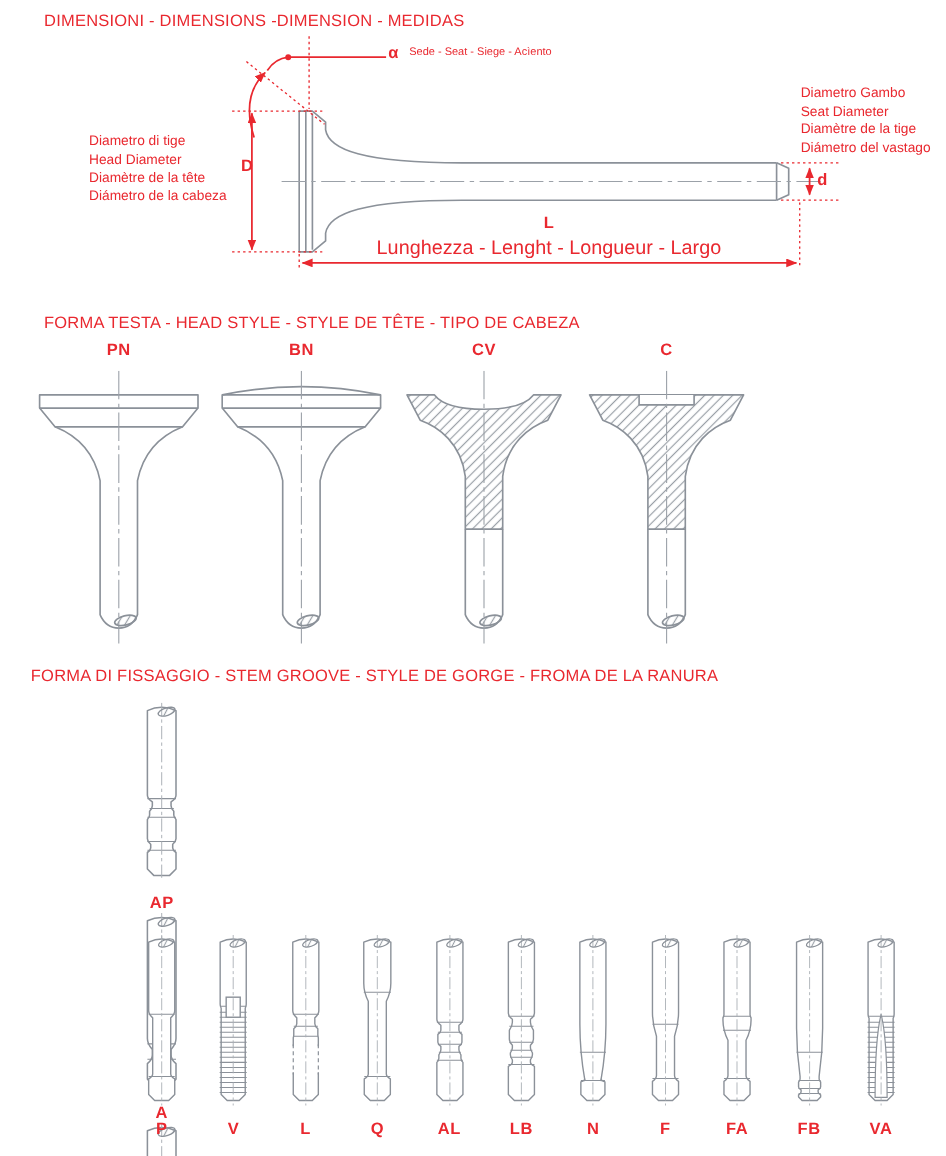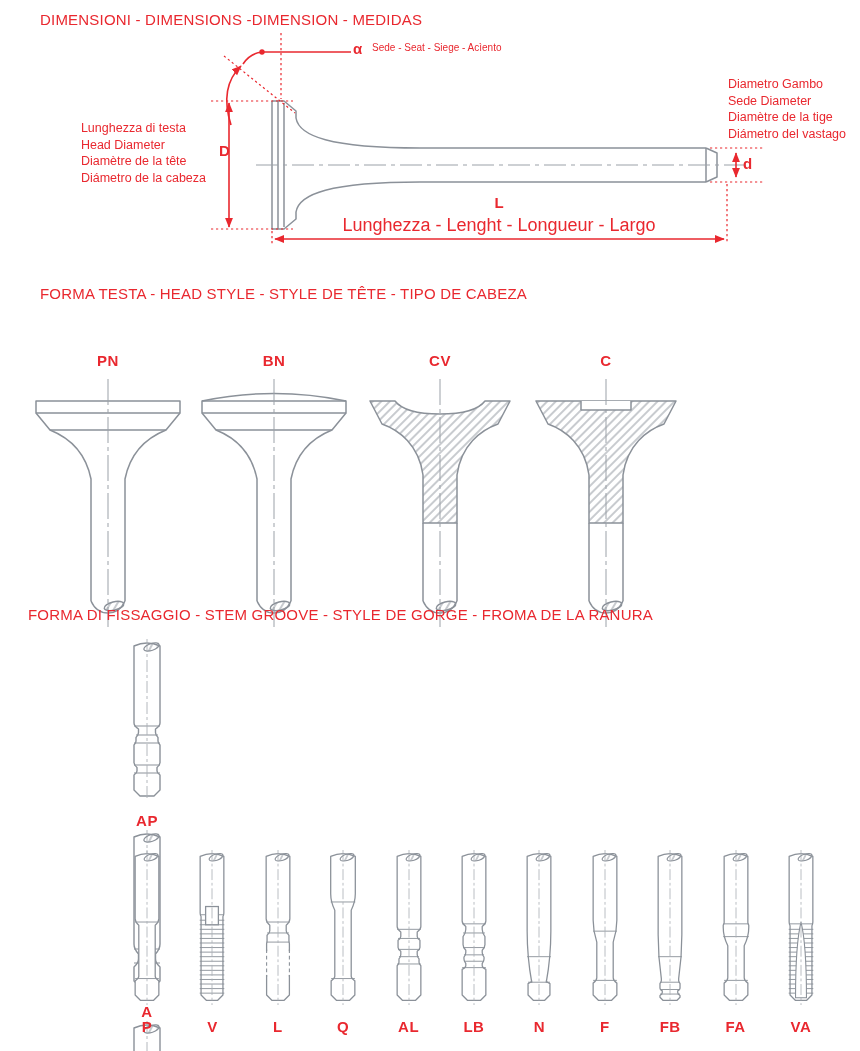--- a/index.html
+++ b/index.html
@@ -11,21 +11,21 @@
   .lbl{position:absolute;color:var(--accent);font-size:10px;white-space:nowrap;}
   .lbl-sym{position:absolute;color:var(--accent);font-size:15px;font-weight:700;white-space:nowrap;}
   .lbl-block{position:absolute;color:var(--accent);font-size:12.5px;line-height:16.5px;}
   .center-txt{position:absolute;text-align:center;color:var(--accent);}
   .g{stroke:var(--line);stroke-width:1.5;fill:none;stroke-linejoin:round;}
   .g2{fill:#fff;stroke:none;}
   .hat{fill:url(#hatch);stroke:var(--line);stroke-width:1.5;stroke-linejoin:round;}
   .cl{stroke:#9ba1a8;stroke-width:1;fill:none;}
   .rs{stroke:var(--accent);stroke-width:1.6;fill:none;}
   .rd{stroke:var(--accent);stroke-width:1.2;fill:none;stroke-dasharray:2.2 2.8;}
-  .head-row{position:absolute;left:25px;top:310px;width:830px;display:flex;margin-top:42px;}
+  .head-row{position:absolute;left:25px;top:310px;width:830px;display:flex;}
   .head-col{width:166px;text-align:center;}
   .head-col .code{margin-bottom:10px;}
   .code{font-size:15px;font-weight:700;color:var(--accent);letter-spacing:.5px;}
   .stem-row{position:absolute;display:flex;justify-content:space-between;}
   .stem-row1{left:113px;top:638px;width:683px;flex-direction:column;}
   .stem-row2{left:116px;top:849px;width:716px;}
   .stem-col{text-align:center;}
   .stem-row1 .stem-col{width:68px;}
   .stem-row2 .stem-col{width:62px;}
   .stem-row1 .code{margin-top:10px;}
@@ -79,30 +79,30 @@
       <line class="rs" x1="262" y1="22" x2="351" y2="22" stroke-width="1.4"></line>
       <line class="rs" x1="736" y1="123" x2="736" y2="147" marker-start="url(#arr)" marker-end="url(#arr)"></line>
       <line class="rs" x1="275" y1="209" x2="724" y2="209" marker-start="url(#arr)" marker-end="url(#arr)"></line>
     </g>
   </svg>
 
   <div class="lbl-sym" style="left:353px;top:40px">α</div>
   <div class="lbl" style="left:372px;top:42px">Sede - Seat - Siege - Acìento</div>
 
   <div class="lbl-block" style="right:654px;top:120px">
-    <div>Lunghezza di testa</div>
+    <div>Diametro di tige</div>
     <div>Head Diameter</div>
     <div>Diamètre de la tête</div>
     <div>Diámetro de la cabeza</div>
   </div>
   <div class="lbl-sym" style="left:219px;top:142px">D</div>
 
   <div class="lbl-block" style="right:14px;top:76px">
     <div>Diametro Gambo</div>
-    <div>Sede Diameter</div>
+    <div>Seat Diameter</div>
     <div>Diamètre de la tige</div>
     <div>Diámetro del vastago</div>
   </div>
   <div class="lbl-sym" style="left:743px;top:155px">d</div>
 
   <div class="center-txt lbl-sym" style="left:273px;top:194px;width:452px">L</div>
   <div class="center-txt" style="left:273px;top:215px;width:452px;font-size:18px">Lunghezza - Lenght - Longueur - Largo</div>
 </div>
 
 <div>
@@ -388,40 +388,40 @@
           <path d="M21,8 L21,78 Q21,90 25,102 L25,141 Q25,144 21,147 L21,160 L27,166 L41,166 L47,160 L47,147 Q43,144 43,141 L43,102 Q47,90 47,78 L47,8 Q34,2 21,8 Z" fill="#fff" stroke="#8b9199" stroke-width="1.4" stroke-linejoin="round"></path>
           <line x1="21" y1="90" x2="47" y2="90" stroke="#8b9199" stroke-width="1"></line>
           <line x1="21" y1="144" x2="47" y2="144" stroke="#8b9199" stroke-width="1"></line>
           <line x1="34" y1="1" x2="34" y2="171" stroke="#abb0b6" stroke-width="0.9" stroke-dasharray="12 3 3 3"></line>
           <ellipse cx="38.5" cy="9" rx="8" ry="3.4" transform="rotate(-18 38.5 9)" fill="url(#hatch)" stroke="#8b9199" stroke-width="1.2"></ellipse>
         </svg>
       <div class="code">F</div>
     </div>
     <div class="stem-col">
       <svg width="62" height="157" viewBox="0 0 68 172">
+          <path d="M21,8 L21,80.5 Q21,82 20,83.5 L20,86 Q20,96 25,106 L25,141 Q25,144 21,147 L21,160 L27,166 L41,166 L47,160 L47,147 Q43,144 43,141 L43,106 Q48,96 48,86 L48,83.5 Q47,82 47,80.5 L47,8 Q34,2 21,8 Z" fill="#fff" stroke="#8b9199" stroke-width="1.4" stroke-linejoin="round"></path>
+          <line x1="20" y1="82" x2="48" y2="82" stroke="#8b9199" stroke-width="1"></line>
+          <line x1="20" y1="96" x2="48" y2="96" stroke="#8b9199" stroke-width="1"></line>
+          <line x1="21" y1="144" x2="47" y2="144" stroke="#8b9199" stroke-width="1"></line>
+          <line x1="34" y1="1" x2="34" y2="171" stroke="#abb0b6" stroke-width="0.9" stroke-dasharray="12 3 3 3"></line>
+          <ellipse cx="38.5" cy="9" rx="8" ry="3.4" transform="rotate(-18 38.5 9)" fill="url(#hatch)" stroke="#8b9199" stroke-width="1.2"></ellipse>
+        </svg>
+      <div class="code">FA</div>
+    </div>
+    <div class="stem-col">
+      <svg width="62" height="157" viewBox="0 0 68 172">
           <path d="M21,8 L21,94 Q21,118 24.5,142 L24.5,144.5 Q24.5,146 23,147.5 L23,152.5 Q23,154 25.5,155.5 L25.5,157.5 Q25.5,159 23,160.5 L23,162.5 L26.5,166 L41.5,166 L45,162.5 L45,160.5 Q42.5,159 42.5,157.5 L42.5,155.5 Q45,154 45,152.5 L45,147.5 Q43.5,146 43.5,144.5 L43.5,142 Q47,118 47,94 L47,8 Q34,2 21,8 Z" fill="#fff" stroke="#8b9199" stroke-width="1.4" stroke-linejoin="round"></path>
           <line x1="21" y1="118" x2="47" y2="118" stroke="#8b9199" stroke-width="1"></line>
           <line x1="23" y1="146" x2="45" y2="146" stroke="#8b9199" stroke-width="1"></line>
           <line x1="23" y1="154" x2="45" y2="154" stroke="#8b9199" stroke-width="1"></line>
           <line x1="23" y1="159" x2="45" y2="159" stroke="#8b9199" stroke-width="1"></line>
           <line x1="34" y1="1" x2="34" y2="171" stroke="#abb0b6" stroke-width="0.9" stroke-dasharray="12 3 3 3"></line>
           <ellipse cx="38.5" cy="9" rx="8" ry="3.4" transform="rotate(-18 38.5 9)" fill="url(#hatch)" stroke="#8b9199" stroke-width="1.2"></ellipse>
         </svg>
       <div class="code">FB</div>
-    </div>
-    <div class="stem-col">
-      <svg width="62" height="157" viewBox="0 0 68 172">
-          <path d="M21,8 L21,80.5 Q21,82 20,83.5 L20,86 Q20,96 25,106 L25,141 Q25,144 21,147 L21,160 L27,166 L41,166 L47,160 L47,147 Q43,144 43,141 L43,106 Q48,96 48,86 L48,83.5 Q47,82 47,80.5 L47,8 Q34,2 21,8 Z" fill="#fff" stroke="#8b9199" stroke-width="1.4" stroke-linejoin="round"></path>
-          <line x1="20" y1="82" x2="48" y2="82" stroke="#8b9199" stroke-width="1"></line>
-          <line x1="20" y1="96" x2="48" y2="96" stroke="#8b9199" stroke-width="1"></line>
-          <line x1="21" y1="144" x2="47" y2="144" stroke="#8b9199" stroke-width="1"></line>
-          <line x1="34" y1="1" x2="34" y2="171" stroke="#abb0b6" stroke-width="0.9" stroke-dasharray="12 3 3 3"></line>
-          <ellipse cx="38.5" cy="9" rx="8" ry="3.4" transform="rotate(-18 38.5 9)" fill="url(#hatch)" stroke="#8b9199" stroke-width="1.2"></ellipse>
-        </svg>
-      <div class="code">FA</div>
     </div>
     <div class="stem-col">
       <svg width="62" height="157" viewBox="0 0 68 172">
           <path d="M21,8 L21,80 Q21,82 22,84 L22,160 L28,166 L40,166 L46,160 L46,84 Q47,82 47,80 L47,8 Q34,2 21,8 Z" fill="#fff" stroke="#8b9199" stroke-width="1.4" stroke-linejoin="round"></path>
           <line x1="21" y1="82" x2="47" y2="82" stroke="#8b9199" stroke-width="1"></line>
           <line x1="20.5" y1="88" x2="47.5" y2="88" stroke="#8b9199" stroke-width="1"></line>
           <line x1="20.5" y1="93" x2="47.5" y2="93" stroke="#8b9199" stroke-width="1"></line>
           <line x1="20.5" y1="98" x2="47.5" y2="98" stroke="#8b9199" stroke-width="1"></line>
           <line x1="20.5" y1="103" x2="47.5" y2="103" stroke="#8b9199" stroke-width="1"></line>
           <line x1="20.5" y1="108" x2="47.5" y2="108" stroke="#8b9199" stroke-width="1"></line>

